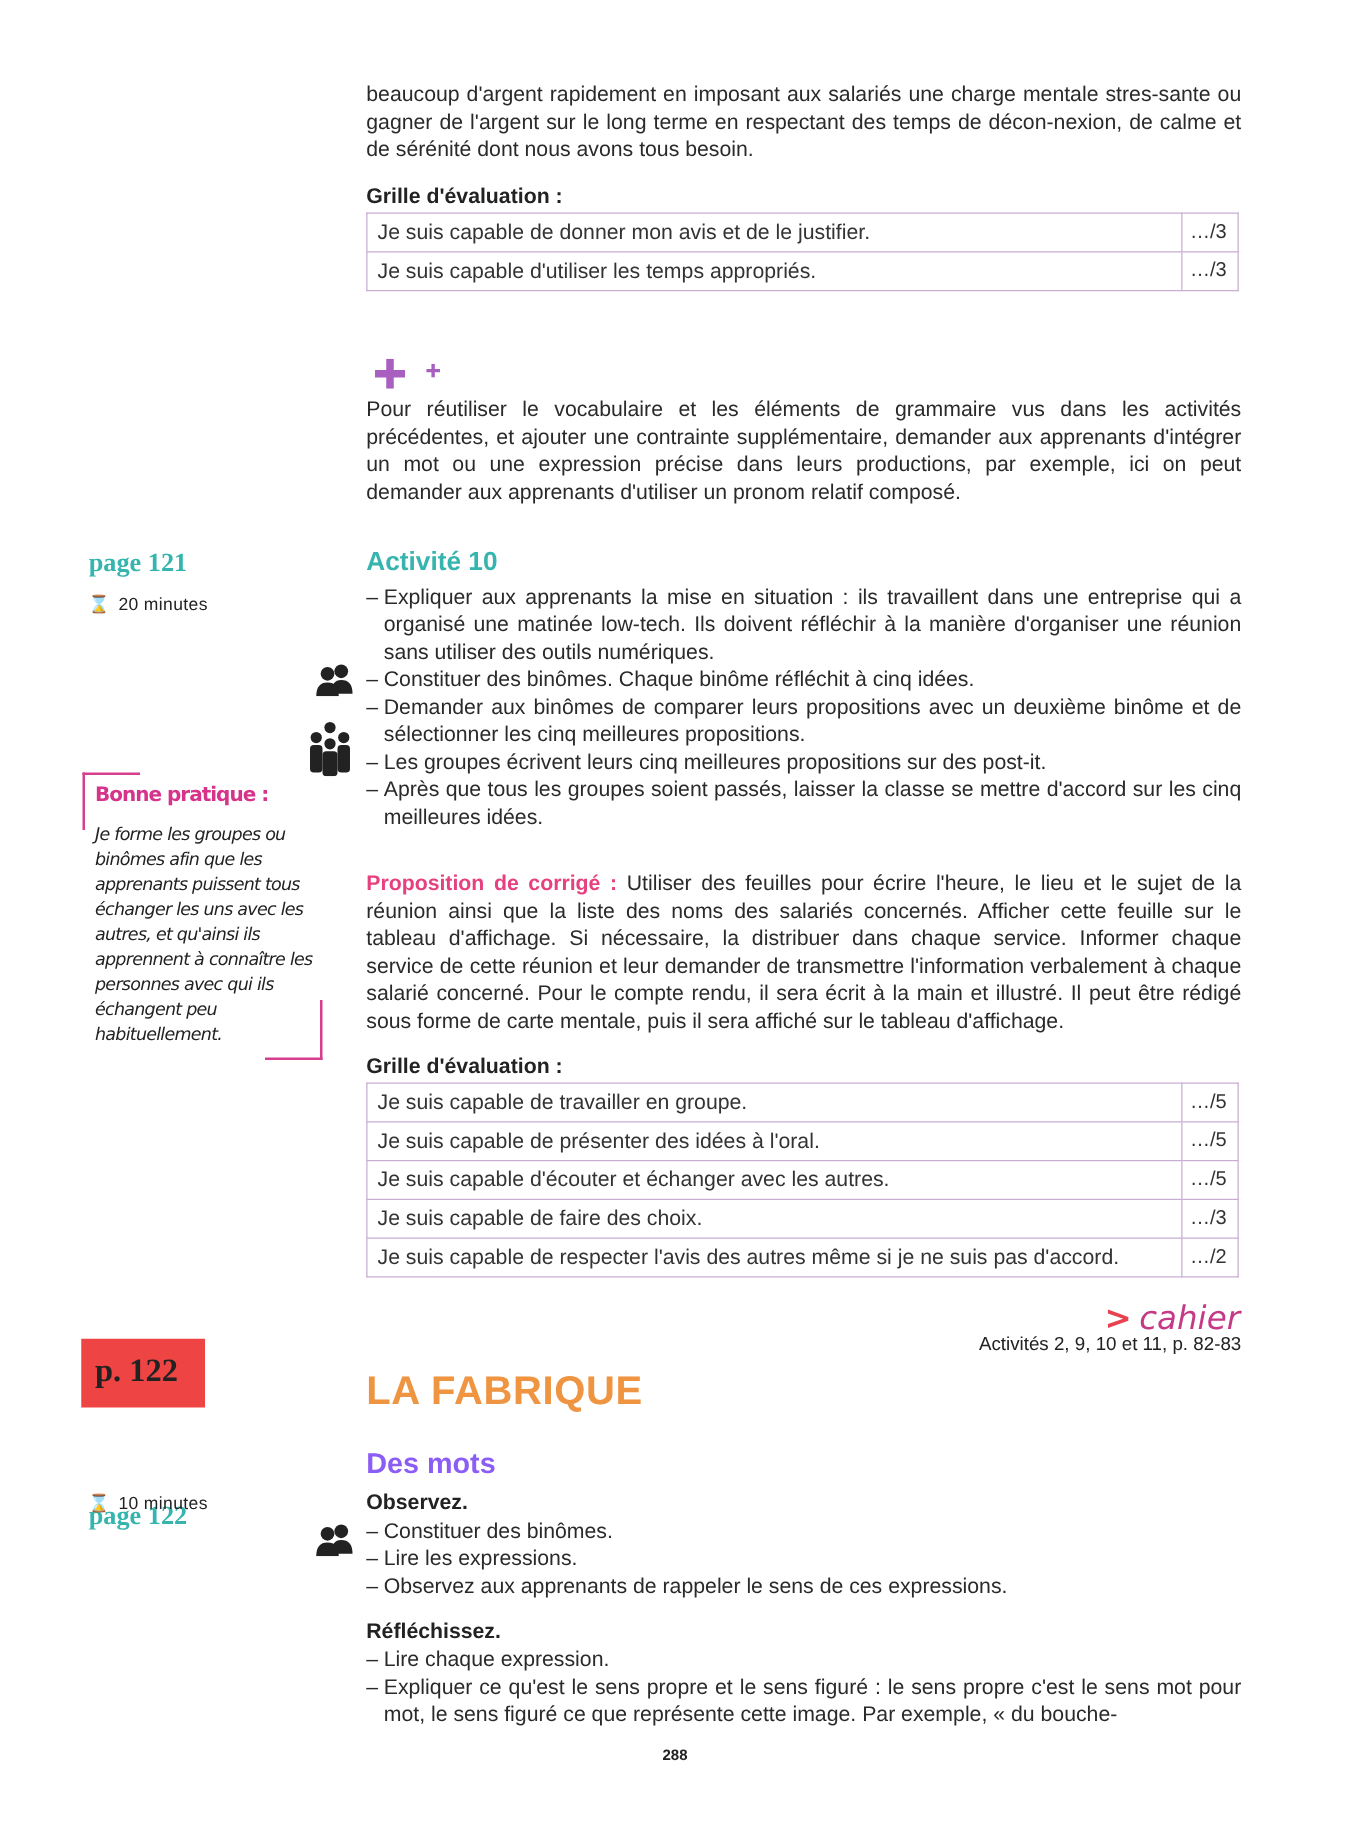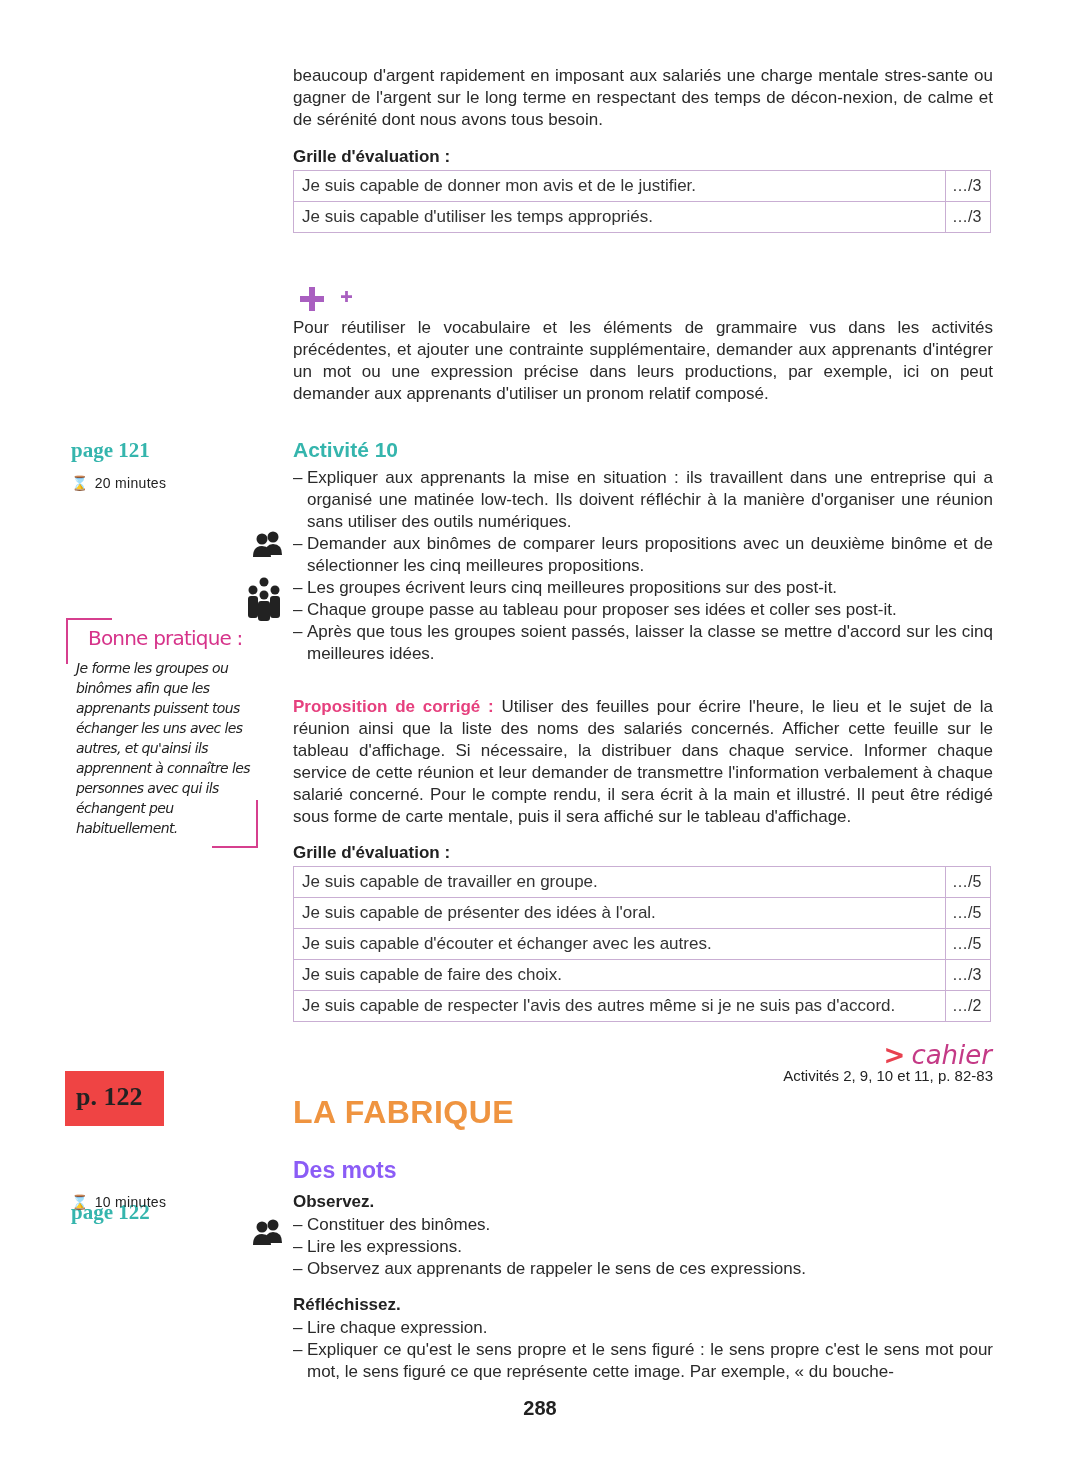--- a/index.html
+++ b/index.html
@@ -22,39 +22,39 @@
 
   .act-title { font-weight: bold; color: #35b5ad; font-size: 21px; }
   ul.dash { list-style: none; margin: 0; padding: 0; }
   ul.dash li { position: relative; padding-left: 14px; font-size: 17px; line-height: 22px; text-align: justify; }
   ul.dash li::before { content: "–"; position: absolute; left: 0; top: 0; }
 
   .pink { color: #e6407e; font-weight: bold; }
   .bp-box { left: 66px; top: 618px; width: 192px; height: 230px; }
   .bp-corner-tl { position: absolute; left: 0; top: 0; width: 44px; height: 44px; border-left: 2px solid #d63f8e; border-top: 2px solid #d63f8e; }
   .bp-corner-br { position: absolute; right: 0; bottom: 0; width: 44px; height: 46px; border-right: 2px solid #d63f8e; border-bottom: 2px solid #d63f8e; }
-  .bp-title { position: absolute; left: 22px; top: 8px; font-size: 20px; font-weight: normal; color: #d6338a; font-family: "DejaVu Sans", sans-serif; letter-spacing: -0.8px; }
+  .bp-title { position: absolute; left: 10px; top: 8px; font-size: 16px; font-weight: bold; color: #d6338a; font-family: "DejaVu Sans", sans-serif; letter-spacing: -0.8px; }
   .bp-text { position: absolute; left: 10px; top: 40px; width: 180px; font-size: 14px; line-height: 20px; color: #222; font-style: italic; font-family: "DejaVu Sans", sans-serif; letter-spacing: -0.6px; }
 
   .icon-people { position: absolute; }
 
   .yellow-tag { left: 65px; top: 1071px; width: 99px; height: 55px; background: #ef4444; }
   .yellow-tag span { position: absolute; left: 11px; top: 11px; font-family: "Liberation Serif", serif; font-weight: bold; font-size: 26px; color: #222; }
 
   .fabrique { left: 293px; top: 1094px; font-size: 32px; color: #ef9440; letter-spacing: 0.5px; font-weight: bold; }
   .sub-title { font-weight: bold; color: #8b5cf6; font-size: 23px; }
   .bold-h { font-weight: bold; font-size: 17px; color: #222; }
 
   .cahier { right: 88px; top: 1040px; font-size: 26px; color: #c43a86; font-style: italic; font-family: "DejaVu Sans", sans-serif; }
   .cahier .arrow { color: #e8414f; font-weight: bold; font-style: normal; margin-right: 6px; }
   .cahier-sub { right: 87px; top: 1067px; font-size: 15px; color: #222; font-weight: normal; }
 
   .plus-big { left: 300px; top: 287px; width: 24px; height: 24px; }
   .plus-small { left: 341px; top: 291px; width: 11px; height: 11px; }
-  .page-num { left: 0; width: 1080px; top: 1397px; text-align: center; font-weight: bold; font-size: 20px; color: #222; }
+  .page-num { left: 0; width: 1080px; top: 1397px; text-align: center; font-weight: bold; font-size: 12px; color: #222; }
 </style>
 </head>
 <body>
 
 <div class="abs col body-text" style="top:65px;">beaucoup d'argent rapidement en imposant aux salariés une charge mentale stres-sante ou gagner de l'argent sur le long terme en respectant des temps de décon-nexion, de calme et de sérénité dont nous avons tous besoin.</div>
 
 <div class="abs col grid-title" style="top:146px;">Grille d'évaluation :</div>
 <table class="abs grid" style="left:293px; top:170px;">
   <tbody>
       <tr>
@@ -75,23 +75,23 @@
     <path d="M9 0h6v9h9v6h-9v9H9v-9H0V9h9z" fill="#a95fc0"></path>
   </svg>
 <div class="abs col body-text" style="top:317px;">Pour réutiliser le vocabulaire et les éléments de grammaire vus dans les activités précédentes, et ajouter une contrainte supplémentaire, demander aux apprenants d'intégrer un mot ou une expression précise dans leurs productions, par exemple, ici on peut demander aux apprenants d'utiliser un pronom relatif composé.</div>
 
 <div class="abs side-page" style="left:71px; top:438px;">page 121</div>
 <div class="abs side-time" style="left:71px; top:475px;"><span class="hg">⌛</span><span>20 minutes</span></div>
 
 <div class="abs act-title" style="left:293px; top:438px;">Activité 10</div>
 <ul class="abs col dash" style="top:467px;">
   <li>Expliquer aux apprenants la mise en situation : ils travaillent dans une entreprise qui a organisé une matinée low-tech. Ils doivent réfléchir à la manière d'organiser une réunion sans utiliser des outils numériques.</li>
+  <li>Constituer des binômes. Chaque binôme réfléchit à cinq idées.</li>
   <li>Demander aux binômes de comparer leurs propositions avec un deuxième binôme et de sélectionner les cinq meilleures propositions.</li>
   <li>Les groupes écrivent leurs cinq meilleures propositions sur des post-it.</li>
-  <li>Chaque groupe passe au tableau pour proposer ses idées et coller ses post-it.</li>
   <li>Après que tous les groupes soient passés, laisser la classe se mettre d'accord sur les cinq meilleures idées.</li>
 </ul>
 
 <svg class="icon-people" style="left:252px; top:531px;" width="32" height="26" viewBox="0 0 32 26">
   <circle cx="21" cy="6" r="5.5" fill="#222"></circle>
     <path d="M13 24 Q13 13 21 13 Q30 13 30 24 Z" fill="#222"></path>
   <circle cx="10" cy="8" r="5.5" fill="#222"></circle>
     <path d="M1 26 Q1 15 10 15 Q19 15 19 26 Z" fill="#222"></path>
 </svg>
 

